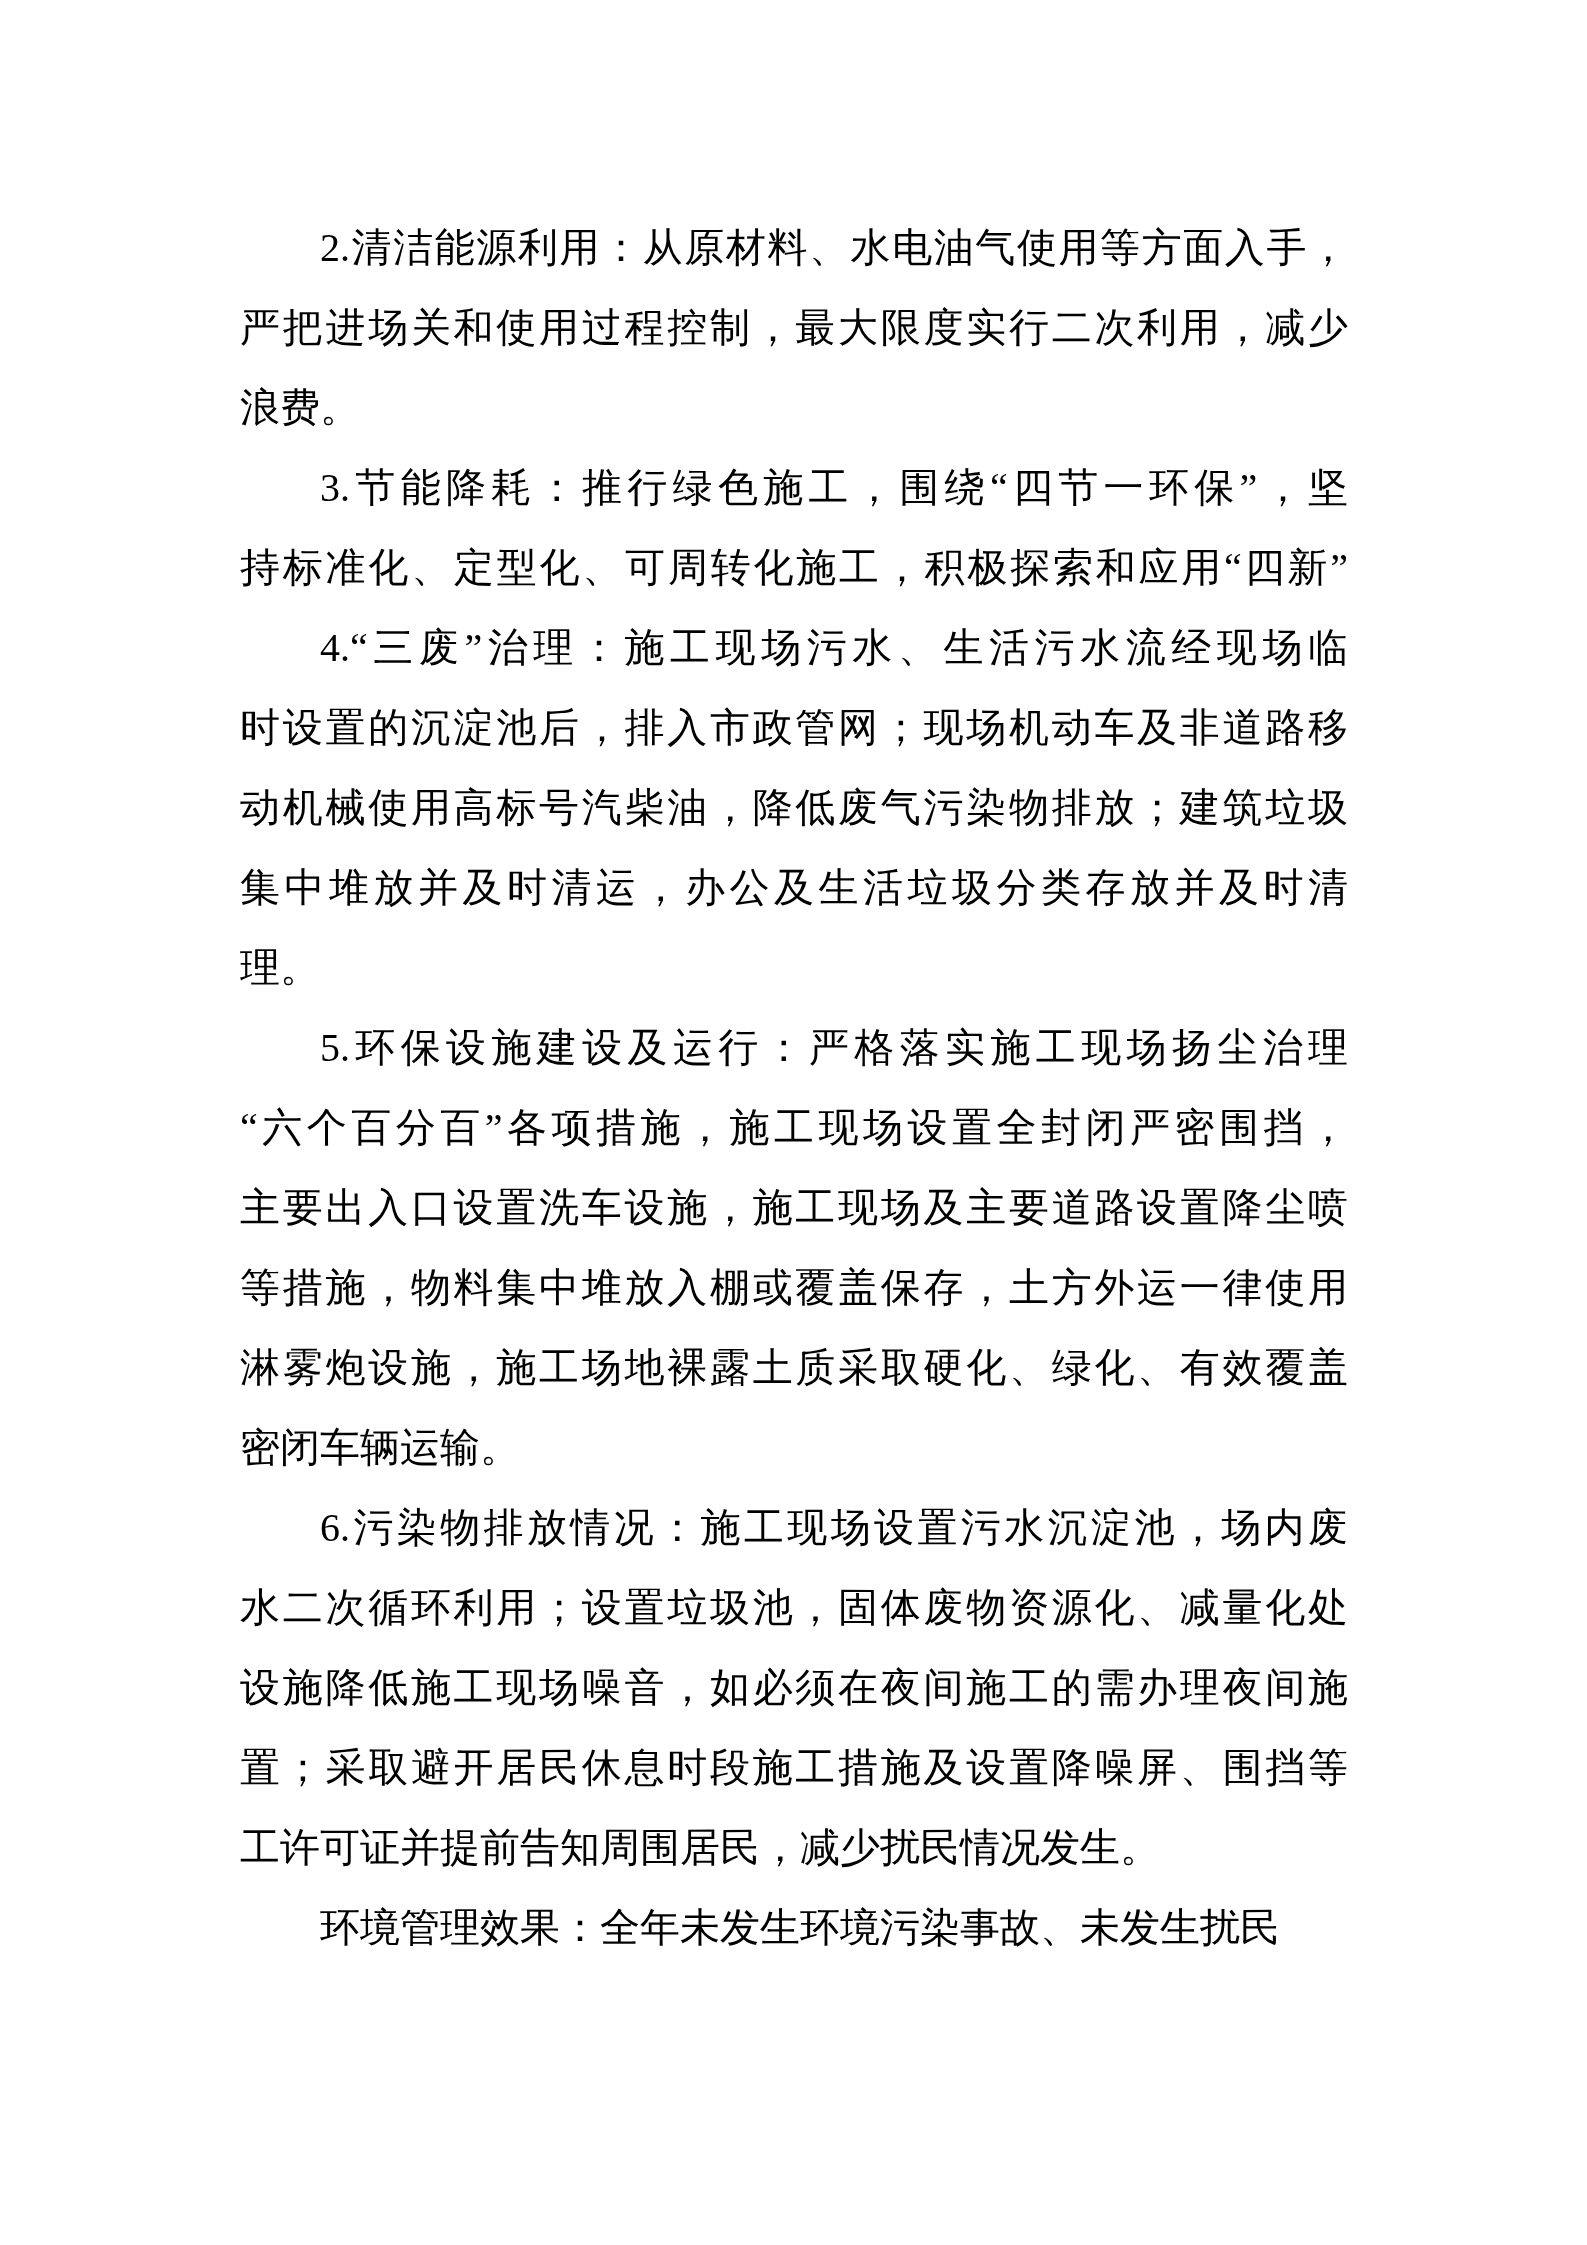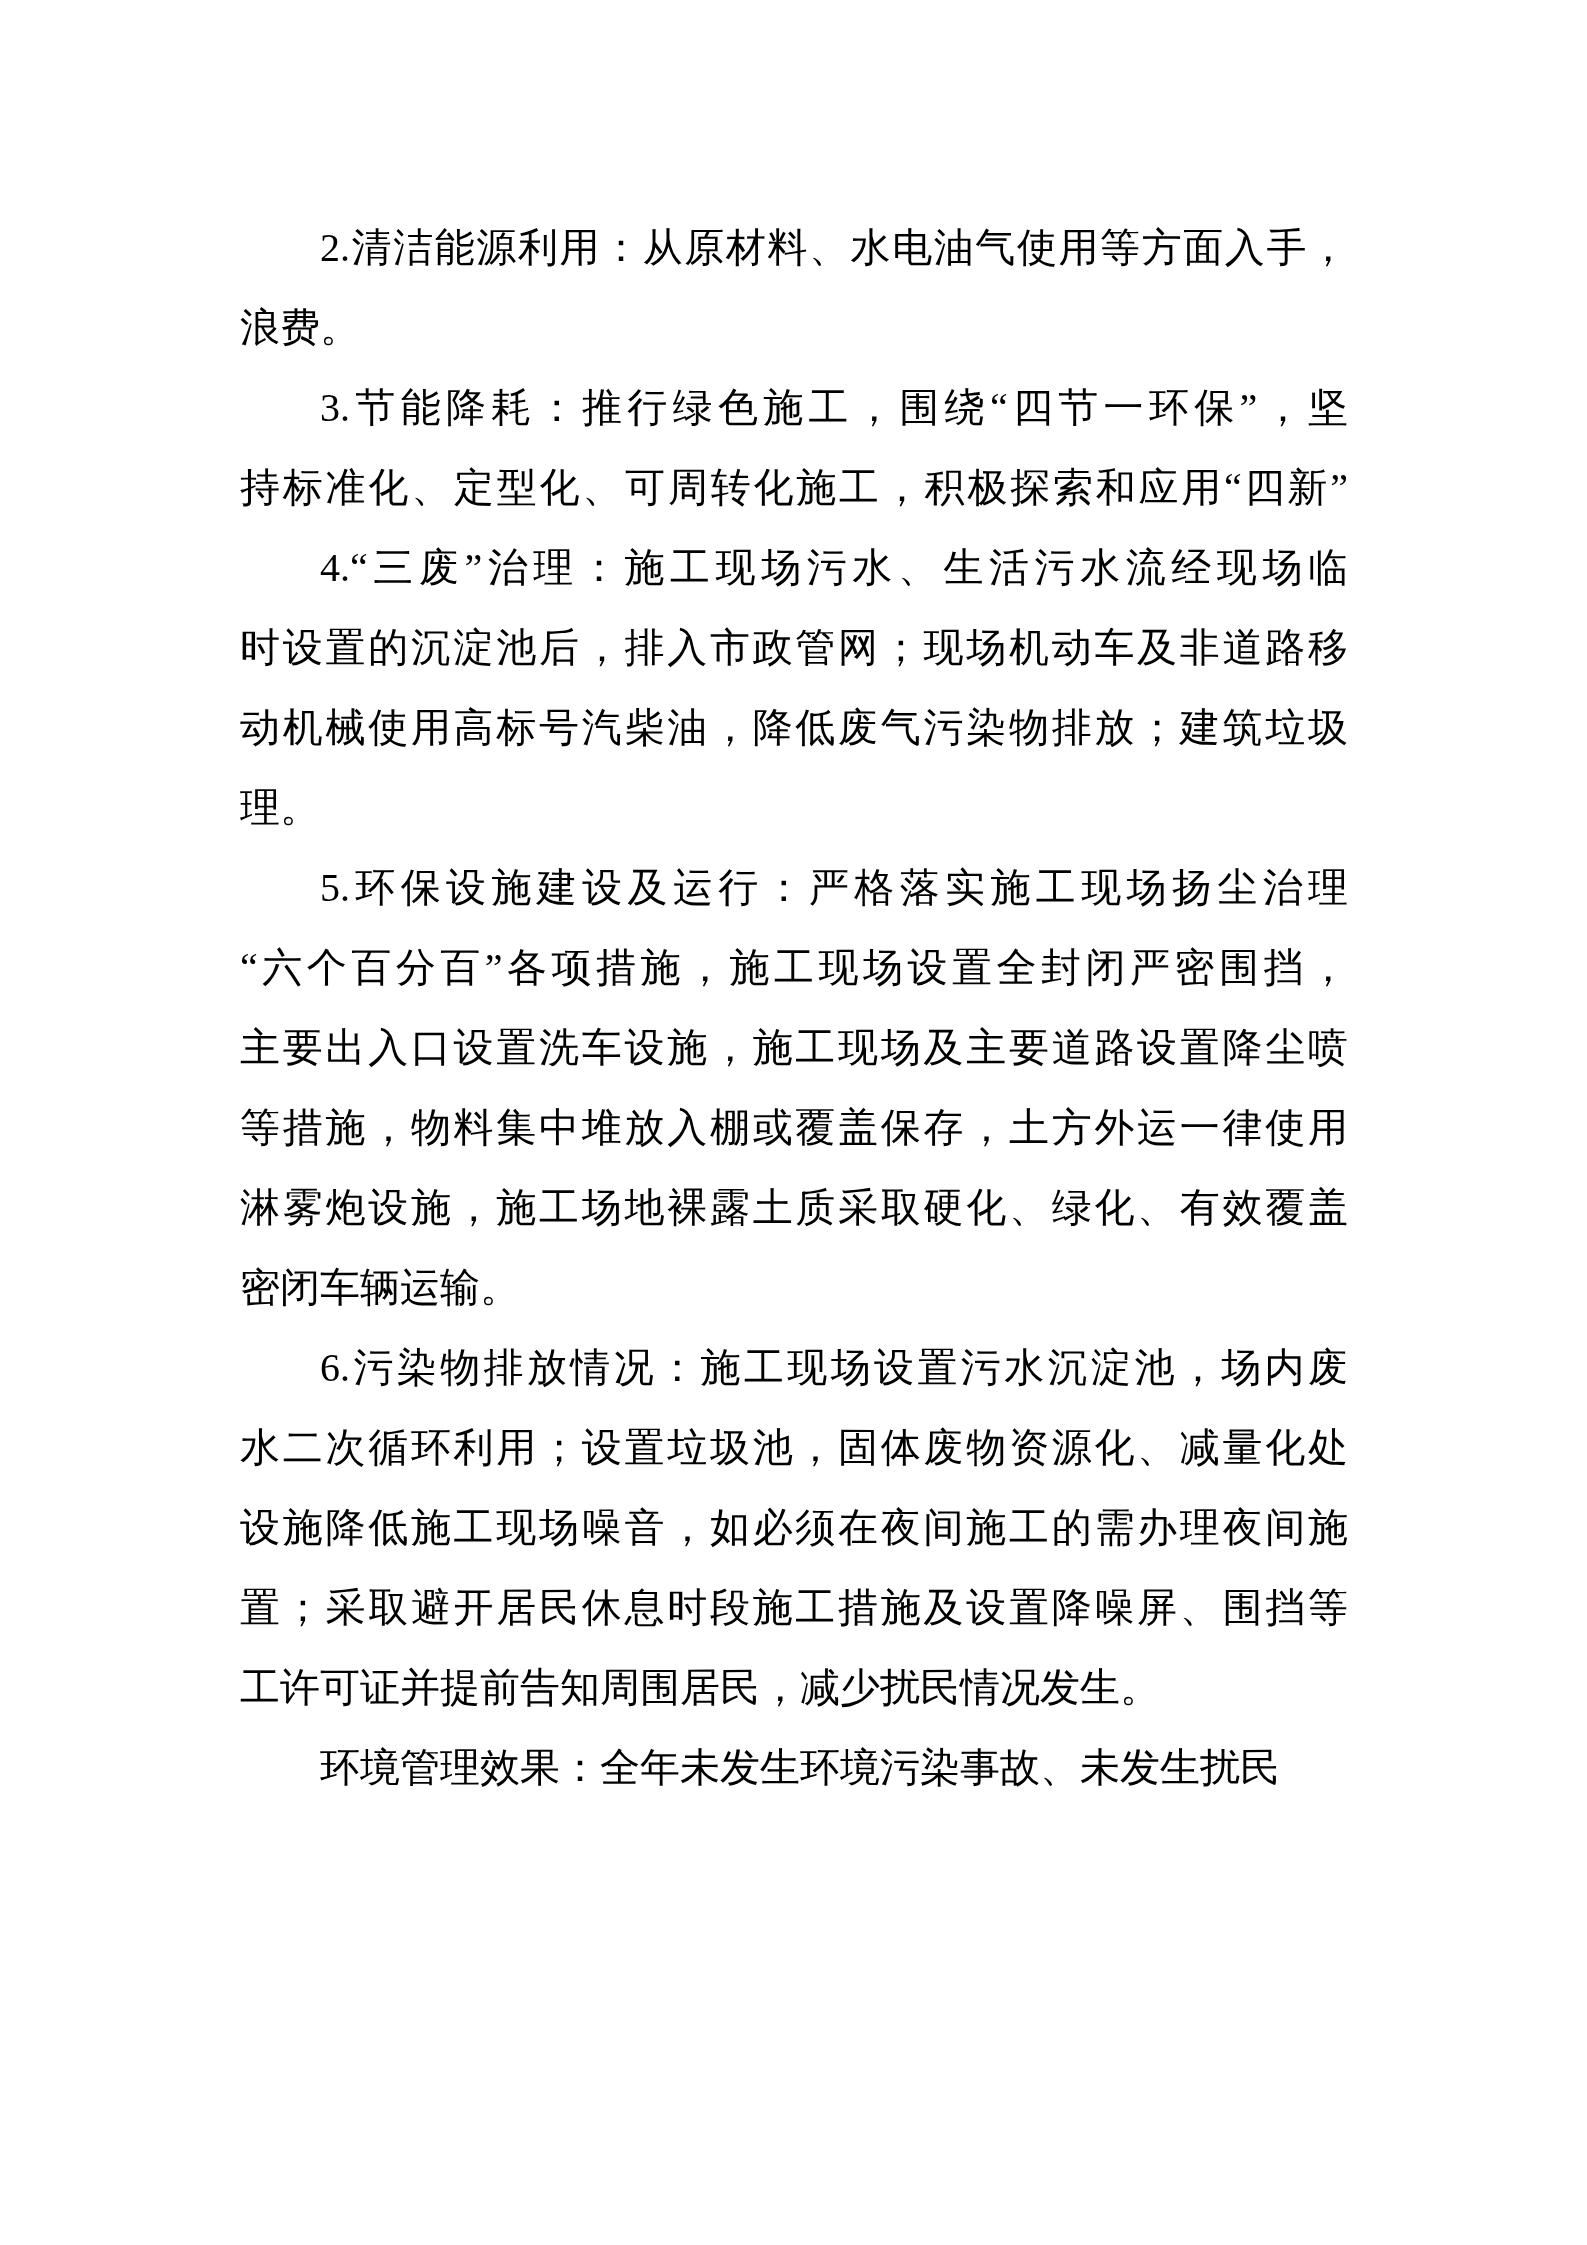--- a/index.html
+++ b/index.html
@@ -44,32 +44,34 @@
   }
 </style>
 </head>
 <body>
 
 <div class="page">
   <div class="text-block">
 
     <div class="para">
       <div class="line first">2.清洁能源利用：从原材料、水电油气使用等方面入手，</div>
+      <div class="line">严把进场关和使用过程控制，最大限度实行二次利用，减少</div>
       <div class="line end">浪费。</div>
     </div>
 
     <div class="para">
       <div class="line first">3.节能降耗：推行绿色施工，围绕“四节一环保”，坚</div>
       <div class="line">持标准化、定型化、可周转化施工，积极探索和应用“四新”</div>
     </div>
 
     <div class="para">
       <div class="line first">4.“三废”治理：施工现场污水、生活污水流经现场临</div>
       <div class="line">时设置的沉淀池后，排入市政管网；现场机动车及非道路移</div>
       <div class="line">动机械使用高标号汽柴油，降低废气污染物排放；建筑垃圾</div>
+      <div class="line">集中堆放并及时清运，办公及生活垃圾分类存放并及时清</div>
       <div class="line end">理。</div>
     </div>
 
     <div class="para">
       <div class="line first">5.环保设施建设及运行：严格落实施工现场扬尘治理</div>
       <div class="line">“六个百分百”各项措施，施工现场设置全封闭严密围挡，</div>
       <div class="line">主要出入口设置洗车设施，施工现场及主要道路设置降尘喷</div>
       <div class="line">等措施，物料集中堆放入棚或覆盖保存，土方外运一律使用</div>
       <div class="line">淋雾炮设施，施工场地裸露土质采取硬化、绿化、有效覆盖</div>
       <div class="line end">密闭车辆运输。</div>

